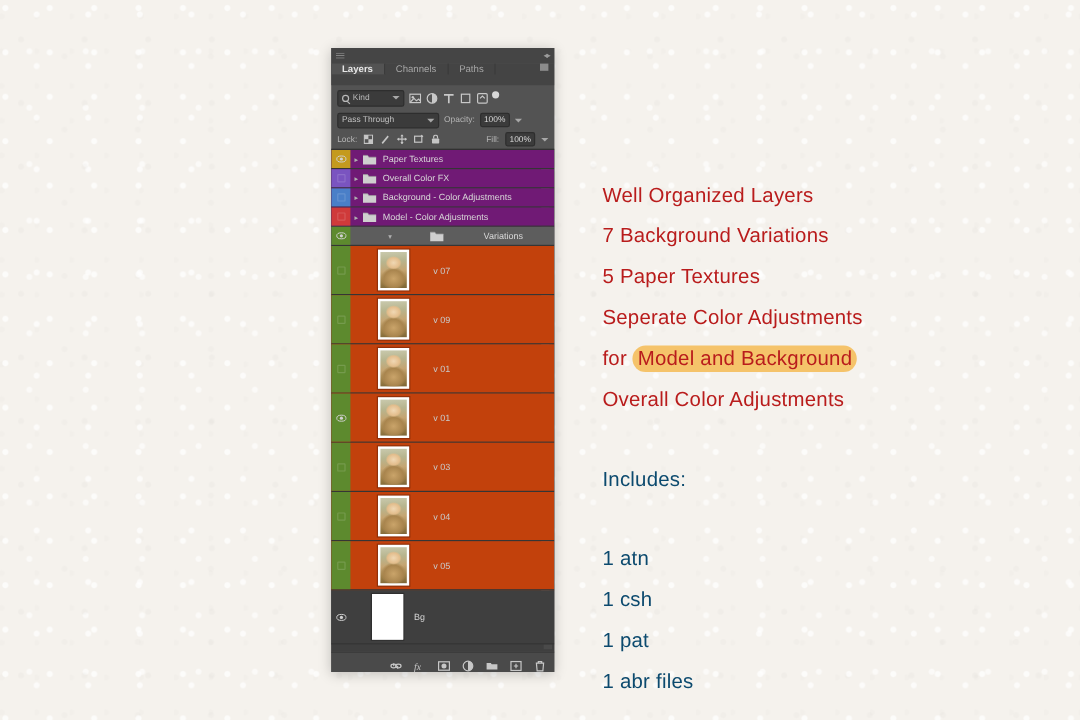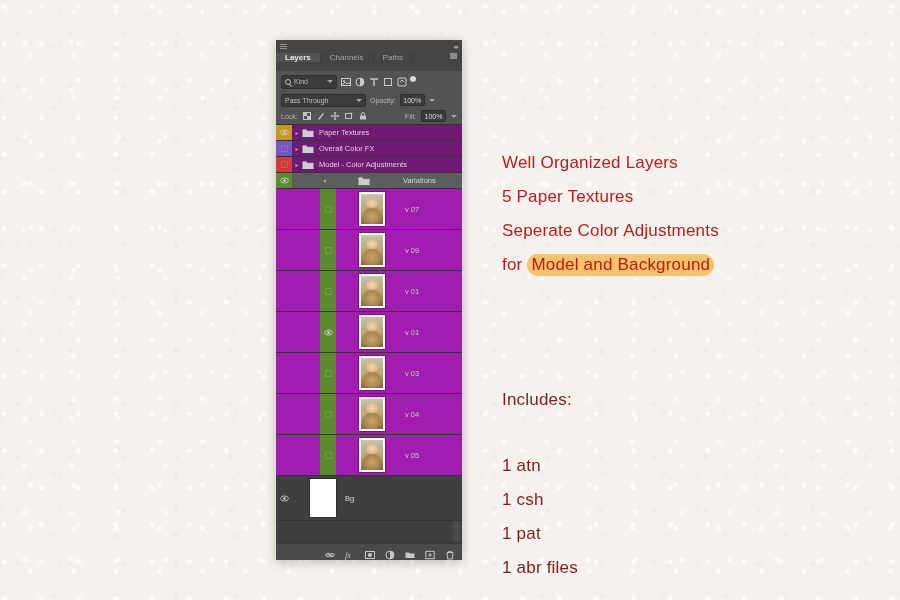--- a/index.html
+++ b/index.html
@@ -233,21 +233,21 @@
   }
 
   .layer-row {
     display: flex;
     align-items: center;
     border-bottom: 1px solid #353535;
     position: relative;
   }
   .layer-row.folder { height: 16px; background: #701a75; }
   .layer-row.folder.selected { background: #5d5d5d; gap: 28px; }
-  .layer-row.variant { height: 41px; background: #a21caf; padding-left: 44px; }
+  .layer-row.variant { height: 41px; background: #c2410c; }
   .layer-row.bg-row { height: 45px; background: #3f3f3f; }
 
   .color-chip {
     width: 16px;
     align-self: stretch;
     flex: 0 0 16px;
     display: flex;
     align-items: center;
     justify-content: center;
   }
@@ -355,21 +355,21 @@
   }
   #includes {
     position: absolute;
     left: 502px;
     top: 383px;
     width: 300px;
   }
   .inc-line {
     font-size: 17px;
     font-weight: 300;
-    color: #7f1d1d;
+    color: #0c4a6e;
     line-height: 34px;
     letter-spacing: .2px;
     white-space: nowrap;
   }
 </style>
 </head>
 <body>
 
 <div id="paper-bg"></div>
 
@@ -510,20 +510,33 @@
         <span class="disclose">▸</span>
         <span class="folder-ico">
           <svg viewBox="0 0 12 10">
             <path d="M0.5 1.5 H4.4 L5.4 3 H11.5 V9 H0.5 Z" fill="#cfcfcf"></path>
             <path d="M0.5 1.5 H4.4 L5.4 3 H11.5" fill="none" stroke="#9d9d9d" stroke-width=".6"></path>
           </svg>
         </span>
         <span class="layer-name">Overall Color FX</span>
       </div>
       <div class="layer-row folder">
+        <div class="color-chip" style="background: rgb(74, 127, 200);">
+          <span class="eye-off"></span>
+        </div>
+        <span class="disclose">▸</span>
+        <span class="folder-ico">
+          <svg viewBox="0 0 12 10">
+            <path d="M0.5 1.5 H4.4 L5.4 3 H11.5 V9 H0.5 Z" fill="#cfcfcf"></path>
+            <path d="M0.5 1.5 H4.4 L5.4 3 H11.5" fill="none" stroke="#9d9d9d" stroke-width=".6"></path>
+          </svg>
+        </span>
+        <span class="layer-name">Background - Color Adjustments</span>
+      </div>
+      <div class="layer-row folder">
         <div class="color-chip" style="background: rgb(207, 58, 58);">
           <span class="eye-off"></span>
         </div>
         <span class="disclose">▸</span>
         <span class="folder-ico">
           <svg viewBox="0 0 12 10">
             <path d="M0.5 1.5 H4.4 L5.4 3 H11.5 V9 H0.5 Z" fill="#cfcfcf"></path>
             <path d="M0.5 1.5 H4.4 L5.4 3 H11.5" fill="none" stroke="#9d9d9d" stroke-width=".6"></path>
           </svg>
         </span>
@@ -671,23 +684,25 @@
       <svg viewBox="0 0 10 10">
           <path d="M2 2.6 H8 L7.4 9 H2.6 Z" fill="none" stroke="currentColor"></path>
           <path d="M3.6 2.6 V1.3 H6.4 V2.6" fill="none" stroke="currentColor"></path>
         </svg>
     </span>
   </div>
 </div>
 
 <div id="features">
     <div class="feat-line">Well Organized Layers</div>
+    <div class="feat-line">7 Background Variations</div>
     <div class="feat-line">5 Paper Textures</div>
     <div class="feat-line">Seperate Color Adjustments</div>
     <div class="feat-line"><span>for </span><span class="hl" style="background: rgb(245, 195, 106);">Model and Background</span></div>
+    <div class="feat-line">Overall Color Adjustments</div>
   </div>
 <div id="includes">
     <div class="inc-line">Includes:</div>
     <div style="height: 32px;"></div>
     <div class="inc-line">1 atn</div>
     <div class="inc-line">1 csh</div>
     <div class="inc-line">1 pat</div>
     <div class="inc-line">1 abr files</div>
   </div>
 

